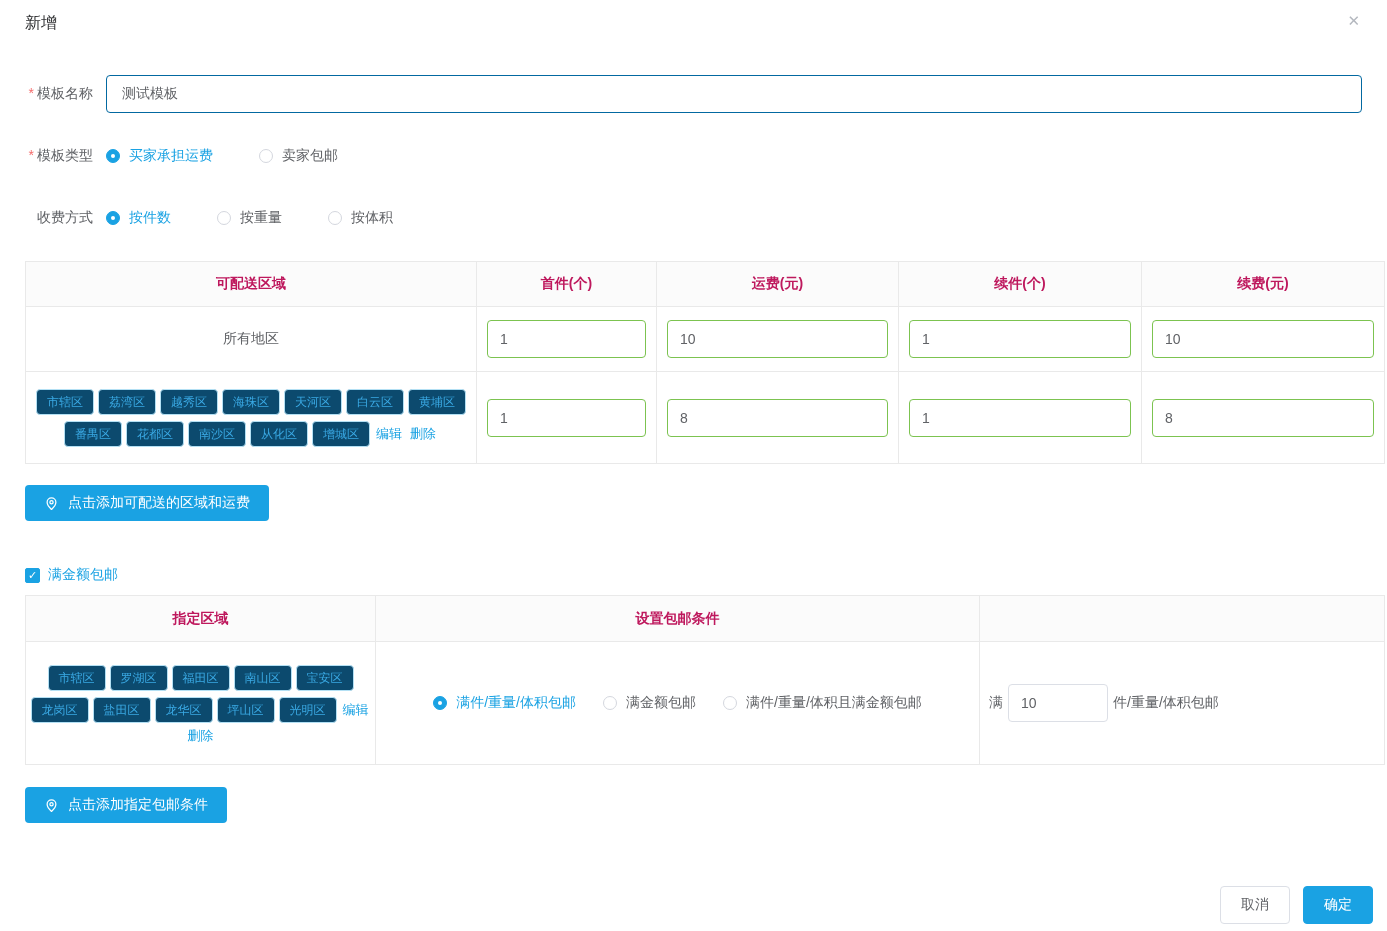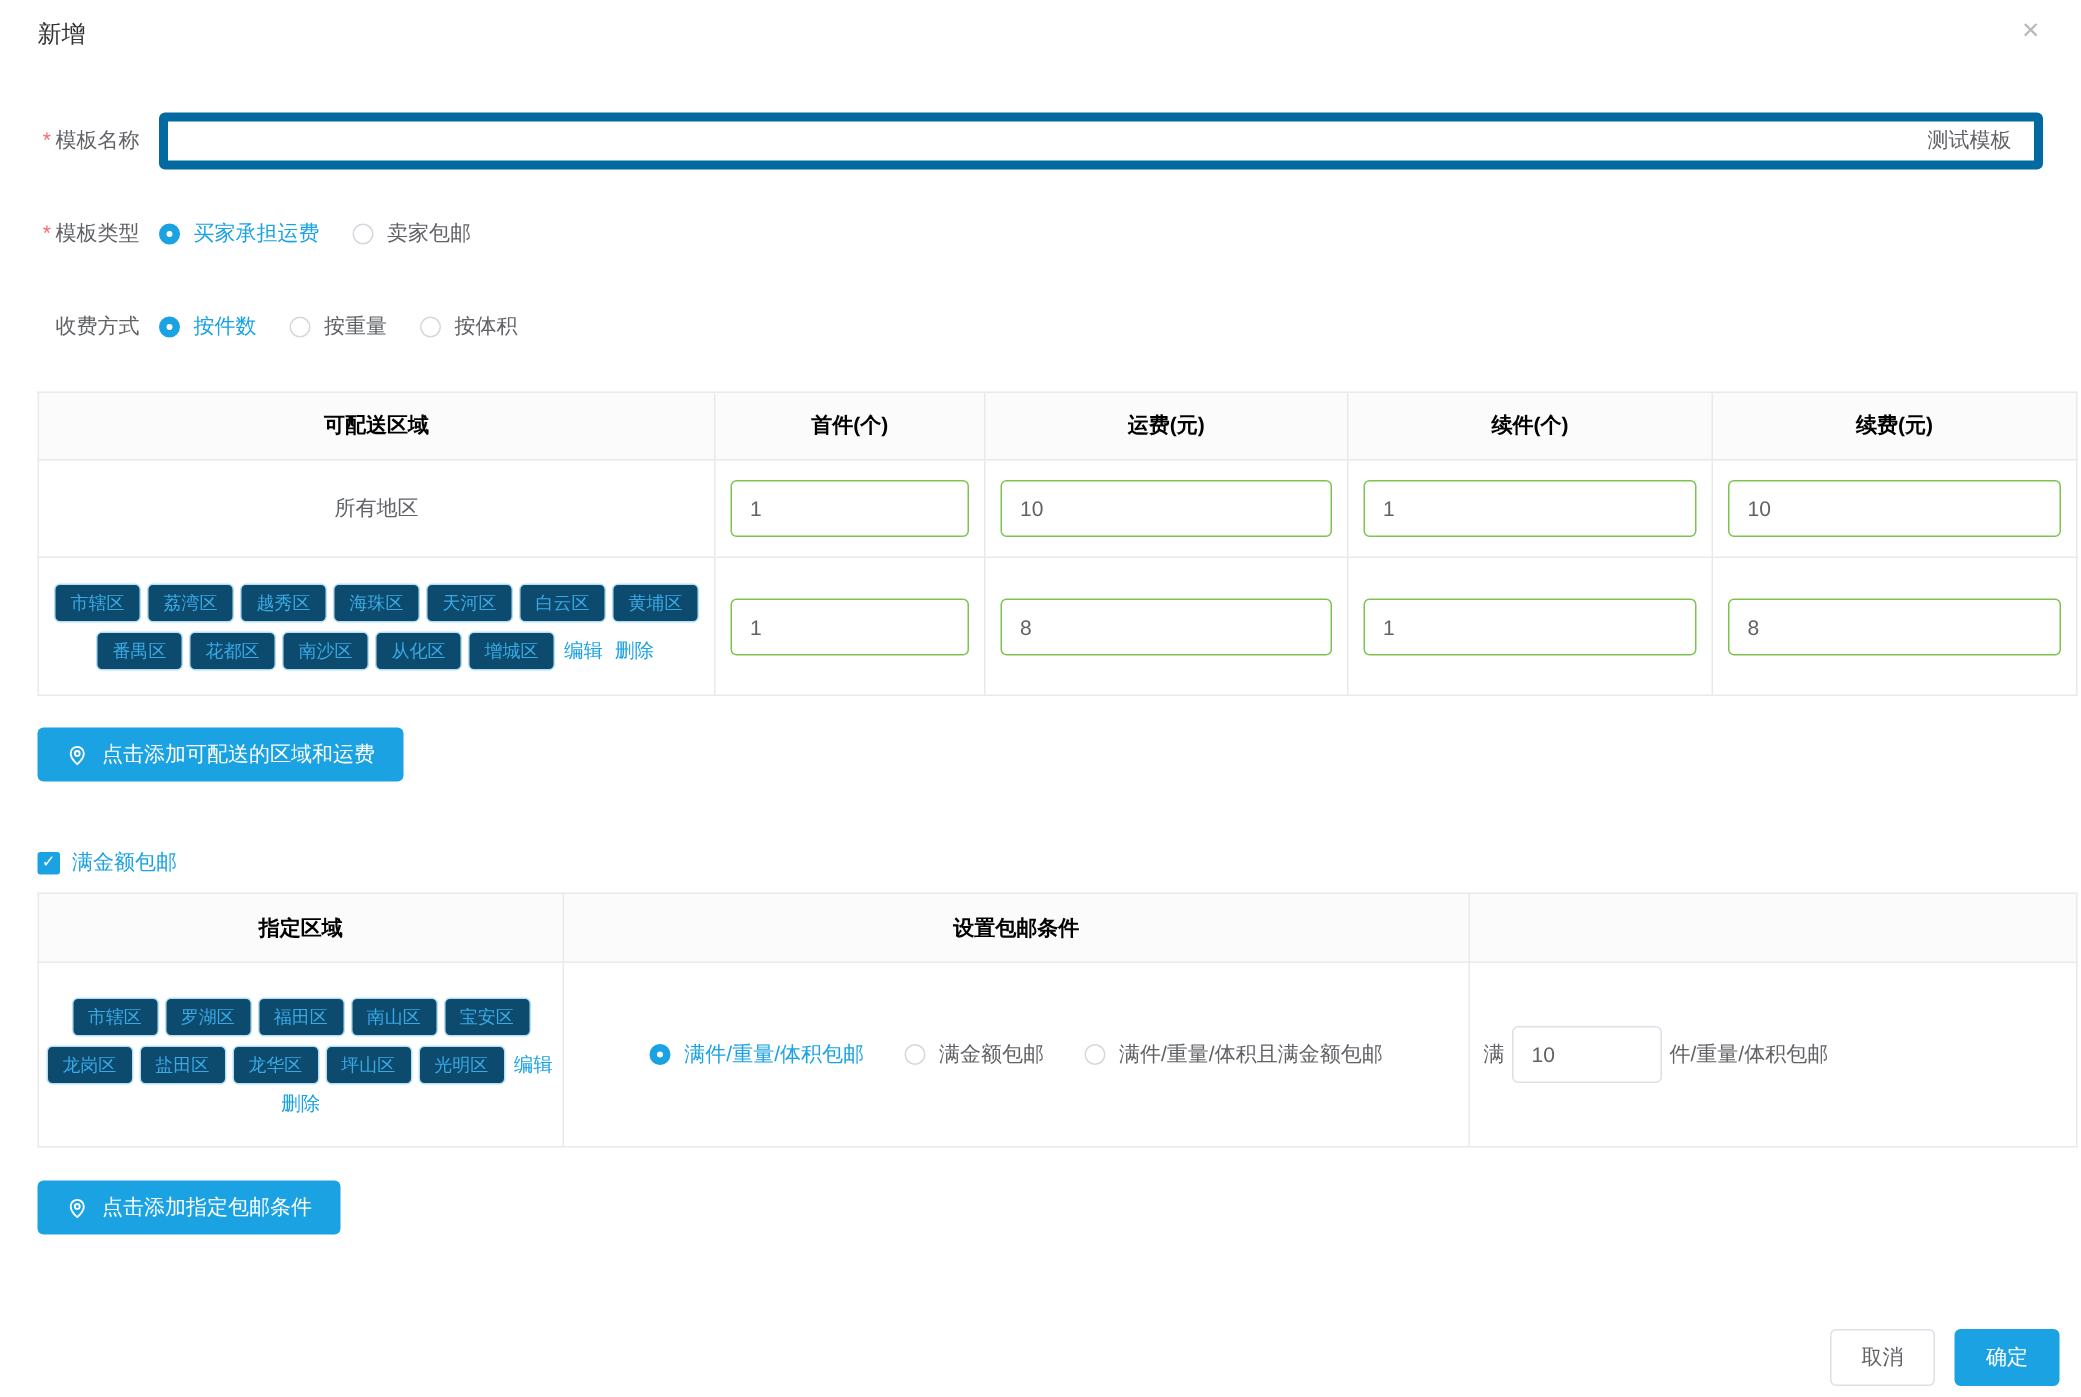--- a/index.html
+++ b/index.html
@@ -17,39 +17,38 @@
   .dlg-close { color:#b4b8bf; font-size:15px; line-height:16px; cursor:pointer; margin-right:2px; }
 
   
   .form-row { display:flex; align-items:center; }
   .row-name { margin-top:40px; }
   .row-type { margin-top:33px; height:20px; }
   .row-charge { margin-top:42px; height:20px; }
   .f-label { width:68px; text-align:right; color:#606266; flex:0 0 68px; white-space:nowrap; }
   .req { color:#f56c6c; margin-right:3px; font-style:normal; }
   .name-input {
-    flex:1; height:38px; margin-left:13px; border:6px solid #0369a1; border-radius:4px;
+    flex:1; height:38px; margin-left:13px; border:1px solid #0369a1; border-radius:4px;
     padding:0 15px; font-size:14px; color:#606266; outline:none;
     font-family:"Liberation Sans","DejaVu Sans",sans-serif;
-    text-align:right;
-  }
-
-  
-  .radio-group { display:flex; align-items:center; margin-left:13px; gap:22px; }
+  }
+
+  
+  .radio-group { display:flex; align-items:center; margin-left:13px; gap:46px; }
   .radio-opt { display:inline-flex; align-items:center; gap:9px; cursor:pointer; }
   .radio-dot { width:14px; height:14px; border-radius:50%; border:1px solid #d4d7de; background:#fff; position:relative; flex:0 0 14px; }
   .radio-dot.checked { background:#1aa2e3; border-color:#1aa2e3; }
   .radio-dot.checked::after { content:''; position:absolute; left:50%; top:50%; width:4px; height:4px; border-radius:50%; background:#fff; transform:translate(-50%,-50%); }
   .radio-text { color:#606266; }
   .radio-text.active { color:#1aa2e3; }
 
   
   .grid-table { border-collapse:collapse; table-layout:fixed; width:1359px; }
   .grid-table th, .grid-table td { border:1px solid #e9e9e9; text-align:center; vertical-align:middle; }
-  .grid-table th { height:45px; background:#fbfbfb; color:#000000; font-weight:700; font-size:14px; }
+  .grid-table th { height:45px; background:#fbfbfb; color:#be185d; font-weight:700; font-size:14px; }
   .table1 { margin-top:33px; }
   .table1 .row-all td { height:65px; }
   .table1 .row-custom td { height:92px; }
   .table2 { margin-top:11px; }
   .table2 th { height:46px; }
   .table2 td { height:123px; }
 
   .cell-input {
     width:calc(100% - 20px); height:38px; border:1px solid #7cc350; border-radius:4px;
     padding:0 12px; font-size:14px; color:#606266; outline:none; background:#fff;

